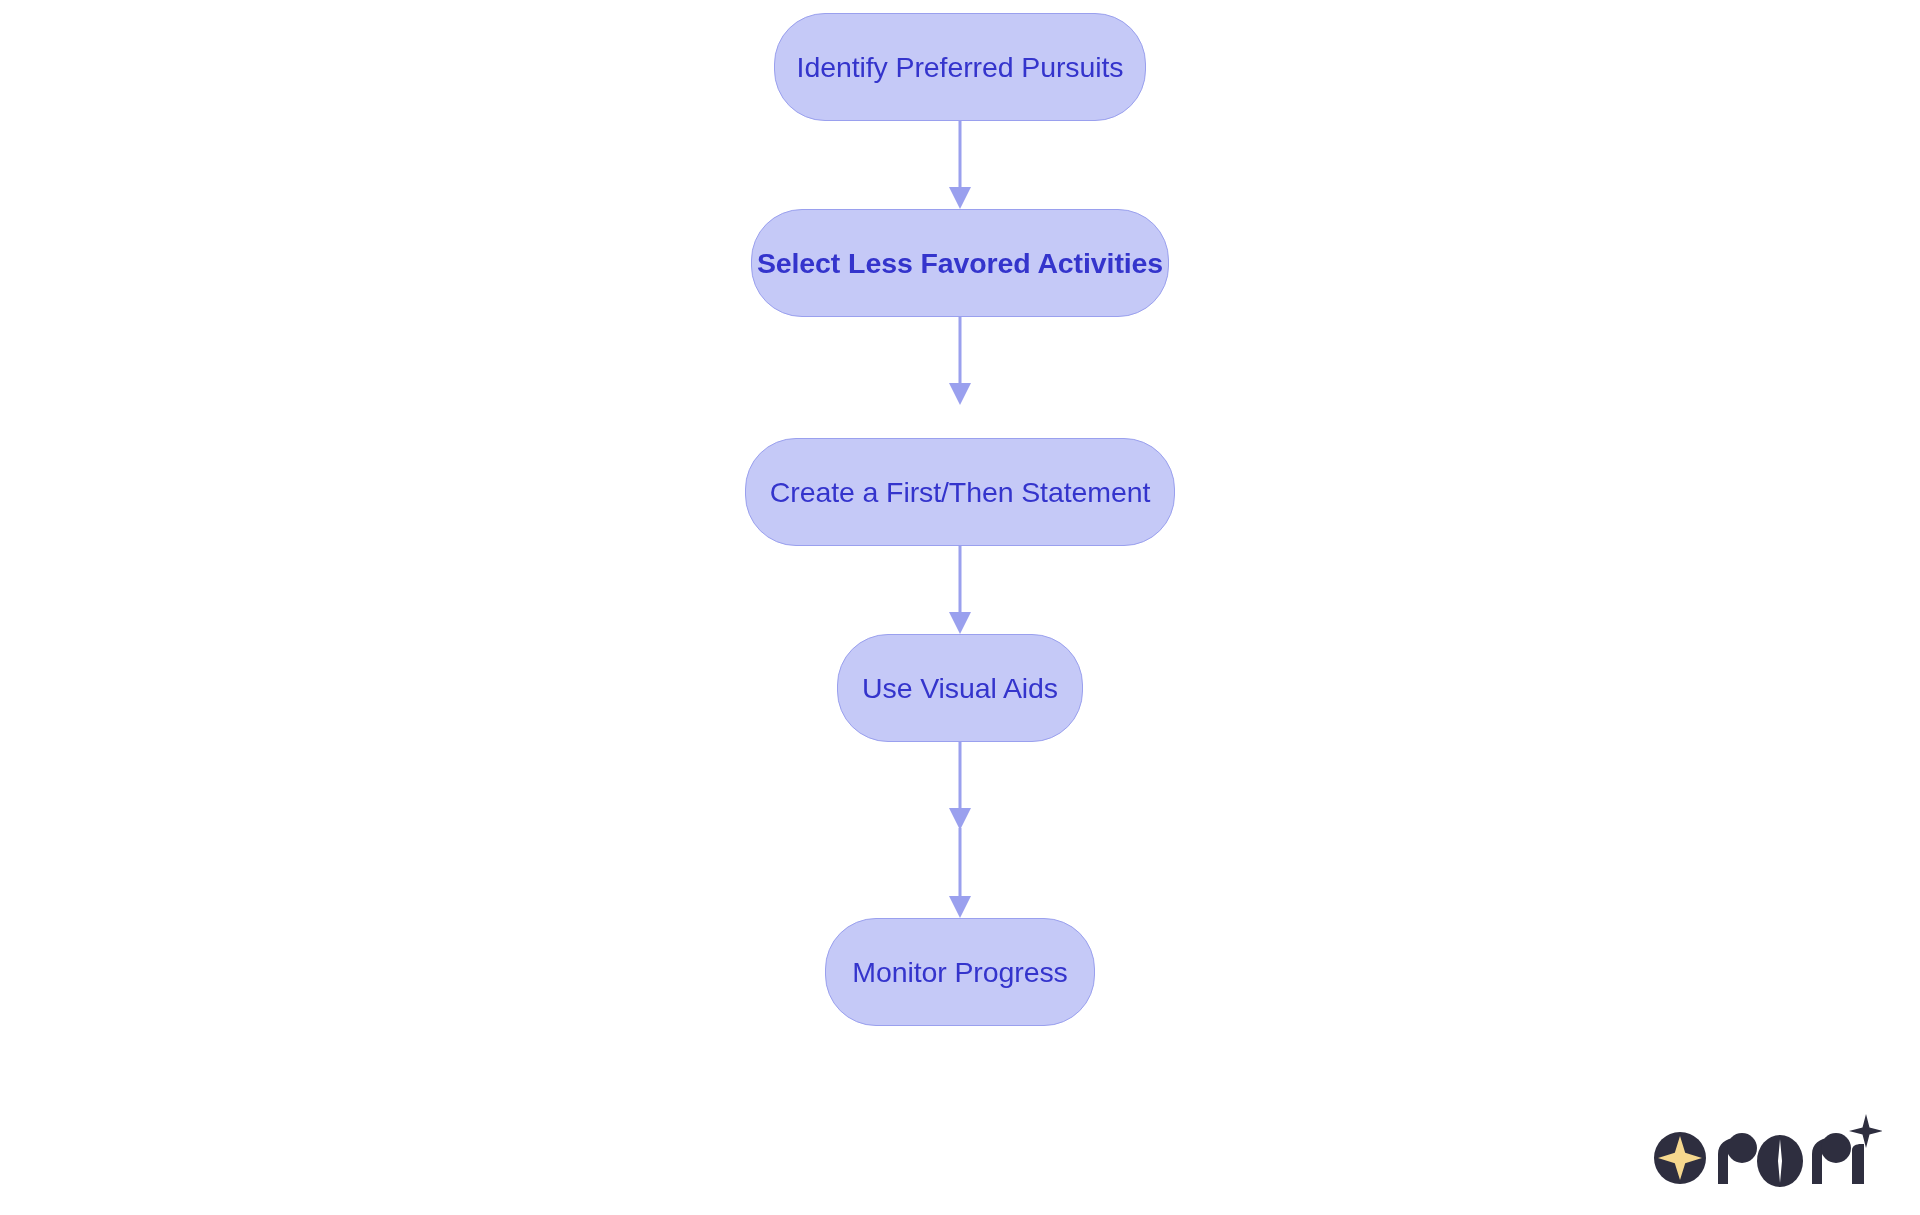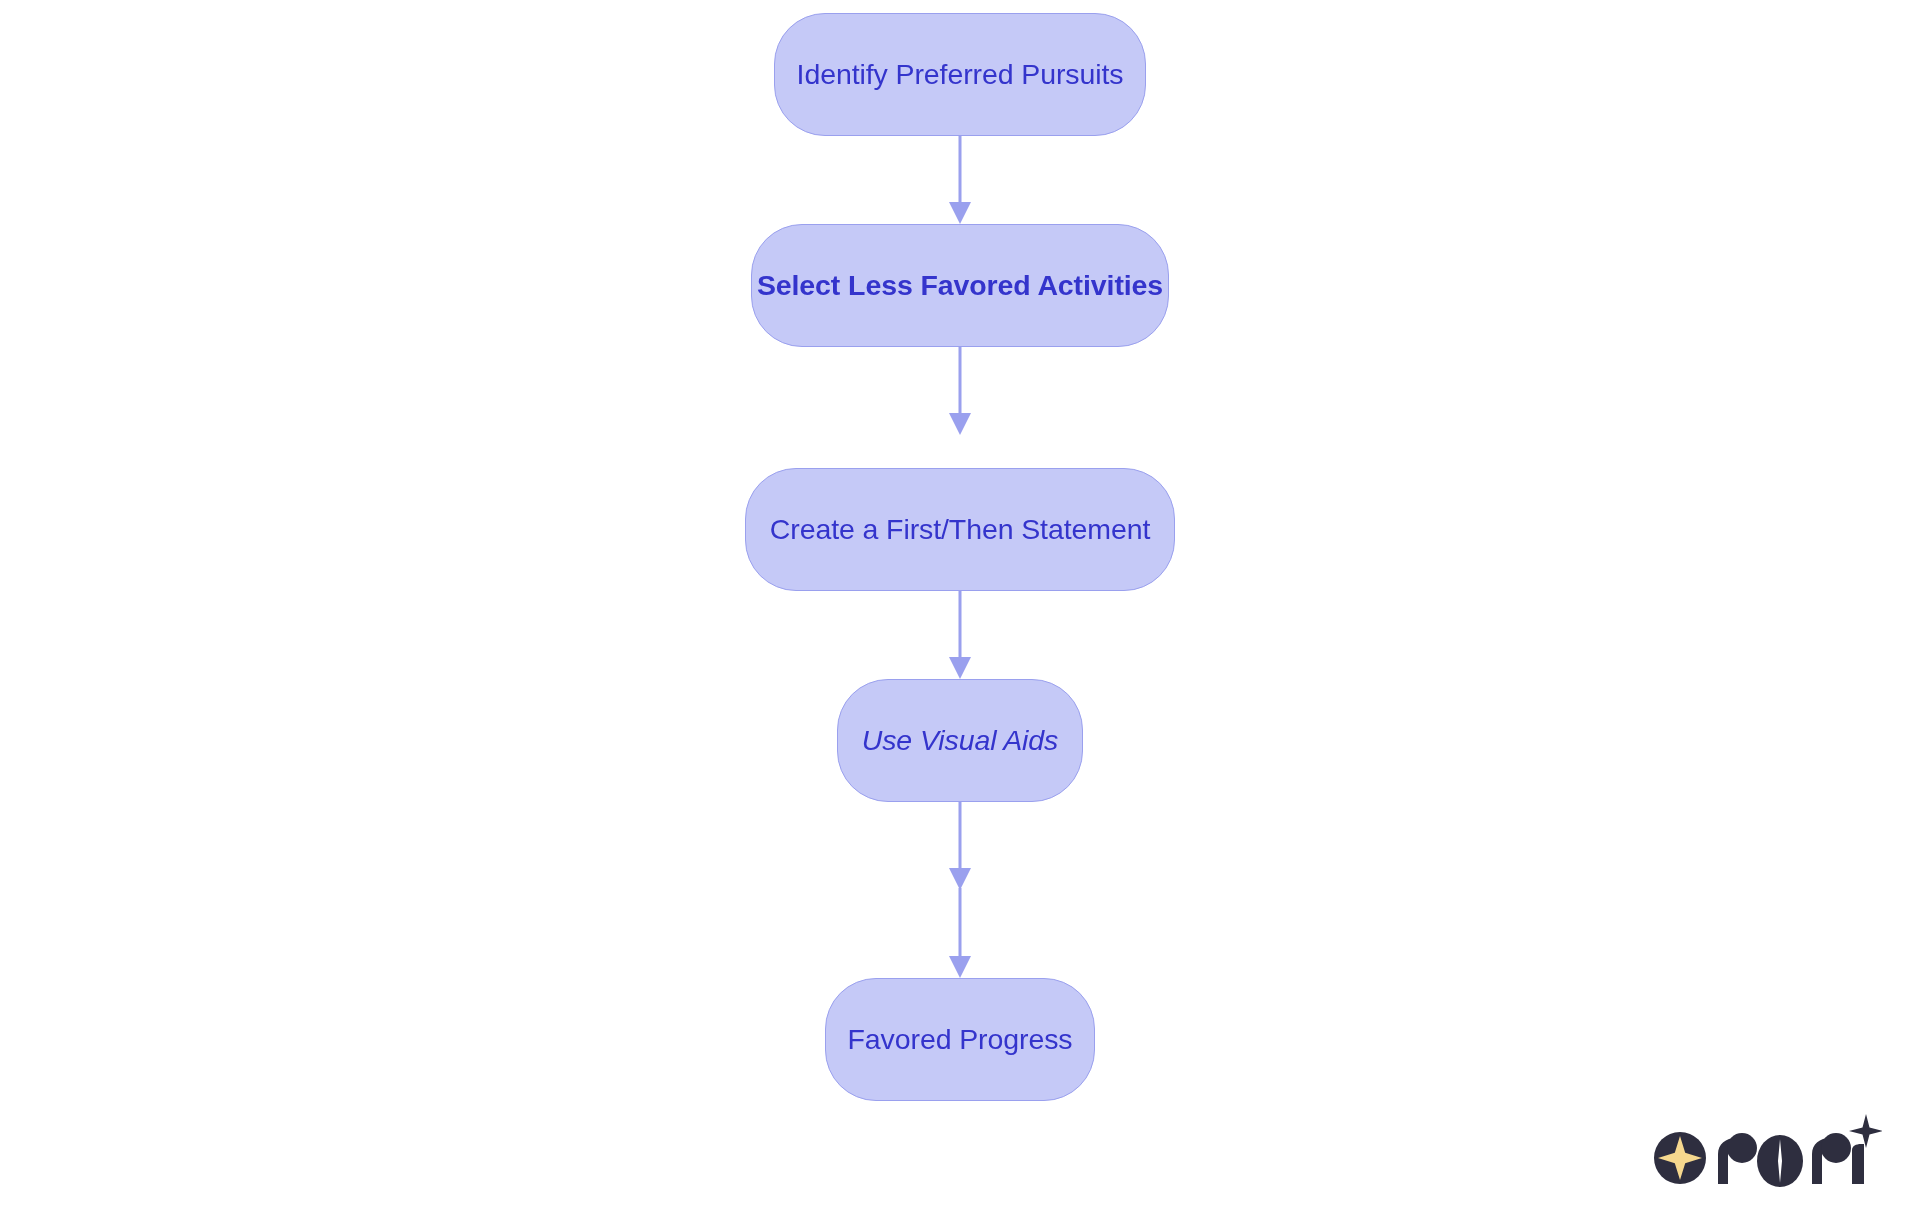--- a/index.html
+++ b/index.html
@@ -30,21 +30,21 @@
     width: 1920px;
     height: 1110px;
     display: flex;
     flex-direction: column;
     align-items: center;
   }
 
   .flow-node {
     position: relative;
     box-sizing: border-box;
-    height: 123px;
+    height: 108px;
     display: flex;
     align-items: center;
     justify-content: center;
     background: #c5c9f7;
     border: 1.6px solid #9aa0ee;
     border-radius: 51px;
     color: #3434cc;
     font-size: 28.5px;
     font-weight: 400;
     letter-spacing: -0.1px;
@@ -55,21 +55,21 @@
   .flow-node .node-label {
     display: block;
     line-height: 1;
     padding: 0 12px;
   }
 
   
   .node-w1 { width: 372px; }
   .node-w2 { width: 418px; font-weight: bold; }
   .node-w3 { width: 430px; margin-top: 33px; }
-  .node-w4 { width: 246px; font-style: italic; }
+  .node-w4 { width: 246px; }
   .node-w5 { width: 236px; }
   .node-w6 { width: 270px; }
 
   .node-spacer-1 { height: 13px; }
 
   
   .connector {
     position: relative;
     width: 40px;
     height: 88px;
@@ -152,21 +152,21 @@
       <span class="conn-head"></span>
     </div>
 
 
     <div class="connector">
       <span class="conn-line"></span>
       <span class="conn-head"></span>
     </div>
 
     <div class="flow-node node-w6">
-      <span class="node-label">Favored Progress</span>
+      <span class="node-label">Monitor Progress</span>
     </div>
 
   </div>
 
   <div id="brand-logo">
     <svg width="230" height="92" viewBox="0 0 230 92" xmlns="http://www.w3.org/2000/svg" aria-hidden="true">
 
       <g>
         <circle cx="28" cy="54" r="26" fill="#2e2e3f"></circle>
         <path d="M28 32 L33.2 48.8 L50 54 L33.2 59.2 L28 76 L22.8 59.2 L6 54 L22.8 48.8 Z" fill="#f6d88e"></path>

